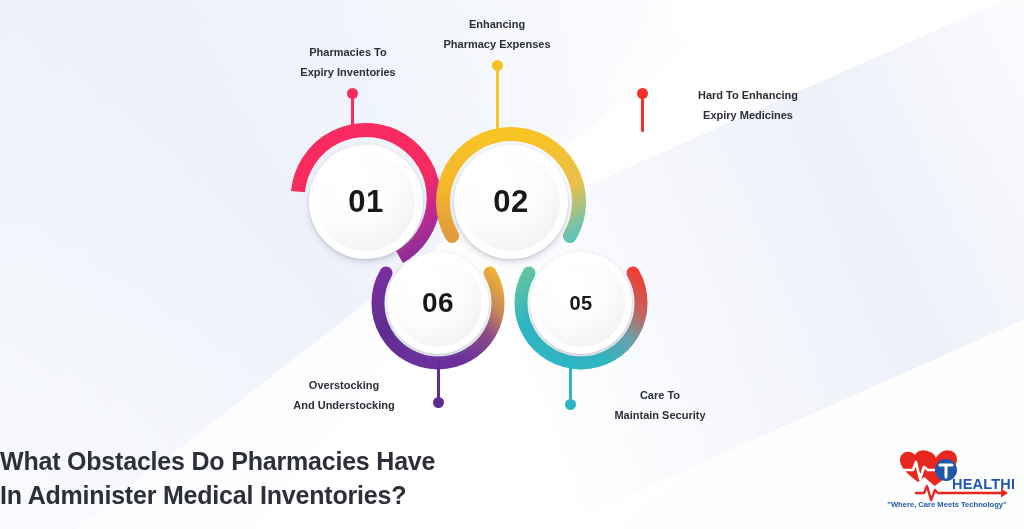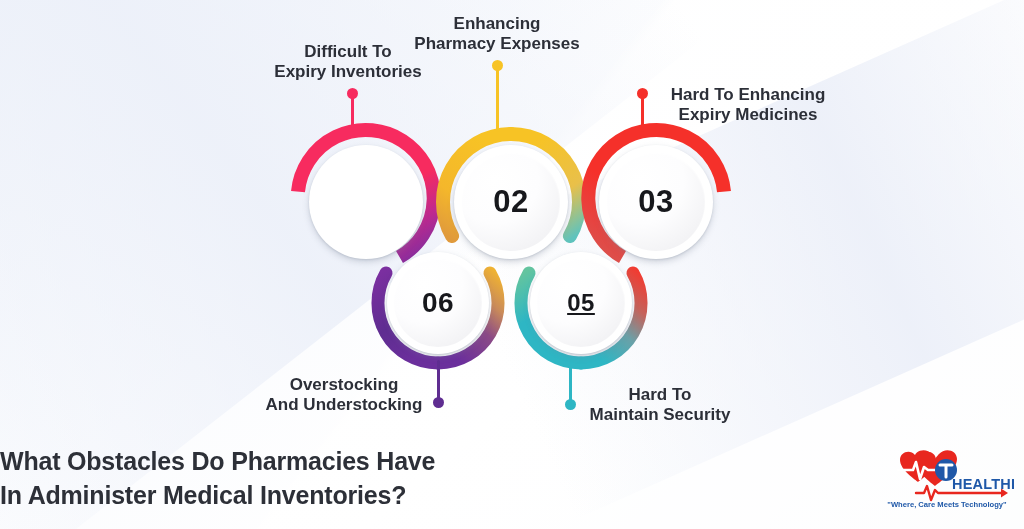--- a/index.html
+++ b/index.html
@@ -44,21 +44,21 @@
   }
 
   
   .conn{position:absolute;}
   .conn .stem{position:absolute;width:3px;border-radius:2px;left:50%;margin-left:-1.5px;}
   .conn .dot{position:absolute;width:11px;height:11px;border-radius:50%;left:50%;margin-left:-5.5px;}
 
   
   .label{
     position:absolute;color:#2c2f38;font-weight:700;
-    font-size:17px;line-height:20px;text-align:center;white-space:nowrap;
+    font-size:11px;line-height:20px;text-align:center;white-space:nowrap;
     font-family:"Liberation Sans", sans-serif;
   }
 
   
   .title{
     position:absolute;left:0;width:1024px;top:444px;
     text-align:left;color:#2d3038;
     font-size:25px;line-height:34px;font-weight:700;letter-spacing:-.2px;
     font-family:"Liberation Sans", sans-serif;
   }
@@ -84,29 +84,32 @@
           <stop offset="55%" stop-color="#f72b5f"></stop>
           <stop offset="78%" stop-color="#c0288e"></stop>
           <stop offset="100%" stop-color="#7b2fa0"></stop>
         </linearGradient>
       </defs>
 
       <path d="M 7.0 64.6
                A 68 68 0 1 1 108.5 130.0" fill="none" stroke="url(#g01)" stroke-width="14" stroke-linecap="butt"></path>
     </svg>
     <div class="disc-outer" style="left:18px;top:18px;width:114px;height:114px;"></div>
+    <div class="disc-inner" style="left:26px;top:26px;width:98px;height:98px;">
+      <div class="num" style="font-size:31px;">01</div>
+    </div>
   </div>
 
   <div class="conn" style="left:346px;top:88px;width:12px;height:44px;">
     <div class="dot" style="top:0;background:#f72b5f;"></div>
     <div class="stem" style="top:6px;height:38px;background:#f72b5f;"></div>
   </div>
 
   <div class="label" style="left:168px;top:42px;width:360px;">
-    <span>Difficult To</span><br>
+    <span>Pharmacies To</span><br>
     <span>Expiry Inventories</span>
   </div>
 
   <div class="node" style="left:436px;top:127px;width:150px;height:150px;">
     <svg class="ring-svg" width="150" height="150" viewBox="0 0 150 150">
       <defs>
         <linearGradient id="g02a" x1="0.5" y1="0" x2="0.05" y2="1">
           <stop offset="0%" stop-color="#f7c325"></stop>
           <stop offset="62%" stop-color="#f4b72b"></stop>
           <stop offset="100%" stop-color="#e09a3c"></stop>
@@ -131,39 +134,20 @@
   <div class="conn" style="left:491px;top:60px;width:12px;height:72px;">
     <div class="dot" style="top:0;background:#f7c325;"></div>
     <div class="stem" style="top:6px;height:66px;background:#f7c325;"></div>
   </div>
 
   <div class="label" style="left:317px;top:14px;width:360px;">
     <span>Enhancing</span><br>
     <span>Pharmacy Expenses</span>
   </div>
 
-  <div class="node" style="left:581px;top:127px;width:150px;height:150px;">
-    <svg class="ring-svg" width="150" height="150" viewBox="0 0 150 150">
-      <defs>
-        <linearGradient id="g03" x1="0.75" y1="0" x2="0.05" y2="1">
-          <stop offset="0%" stop-color="#f5302a"></stop>
-          <stop offset="55%" stop-color="#f5302a"></stop>
-          <stop offset="80%" stop-color="#e8423f"></stop>
-          <stop offset="100%" stop-color="#d8544f"></stop>
-        </linearGradient>
-      </defs>
-
-      <path d="M 143.0 64.6
-               A 68 68 0 1 0 41.5 130.0" fill="none" stroke="url(#g03)" stroke-width="14" stroke-linecap="butt"></path>
-    </svg>
-    <div class="disc-outer" style="left:18px;top:18px;width:114px;height:114px;"></div>
-    <div class="disc-inner" style="left:26px;top:26px;width:98px;height:98px;">
-      <div class="num" style="font-size:31px;">03</div>
-    </div>
-  </div>
 
   <div class="conn" style="left:636px;top:88px;width:12px;height:44px;">
     <div class="dot" style="top:0;background:#f5302a;"></div>
     <div class="stem" style="top:6px;height:38px;background:#f5302a;"></div>
   </div>
 
   <div class="label" style="left:568px;top:85px;width:360px;">
     <span>Hard To Enhancing</span><br>
     <span>Expiry Medicines</span>
   </div>
@@ -217,31 +201,31 @@
           <stop offset="38%" stop-color="#6aa1a8"></stop>
           <stop offset="68%" stop-color="#c4635c"></stop>
           <stop offset="100%" stop-color="#f23a30"></stop>
         </linearGradient>
       </defs>
       <path d="M 67 127 A 60 60 0 0 1 15 37" fill="none" stroke="url(#g05a)" stroke-width="13" stroke-linecap="round"></path>
       <path d="M 67 127 A 60 60 0 0 0 119 37" fill="none" stroke="url(#g05b)" stroke-width="13" stroke-linecap="round"></path>
     </svg>
     <div class="disc-outer" style="left:16px;top:16px;width:102px;height:102px;"></div>
     <div class="disc-inner" style="left:23px;top:23px;width:88px;height:88px;">
-      <div class="num" style="font-size:24px;text-decoration:underline;">05</div>
+      <div class="num" style="font-size:20px;">05</div>
     </div>
   </div>
 
   <div class="conn" style="left:564px;top:362px;width:12px;height:48px;">
     <div class="stem" style="top:0;height:42px;background:#2eb6c4;"></div>
     <div class="dot" style="top:37px;background:#2eb6c4;"></div>
   </div>
 
   <div class="label" style="left:480px;top:385px;width:360px;">
-    <span>Hard To</span><br>
+    <span>Care To</span><br>
     <span>Maintain Security</span>
   </div>
 
   <div class="title">
     <span>What Obstacles Do Pharmacies Have</span>
     <span class="l2">In Administer Medical Inventories?</span>
   </div>
 
   <div class="logo">
     <svg width="134" height="66" viewBox="0 0 134 66">

